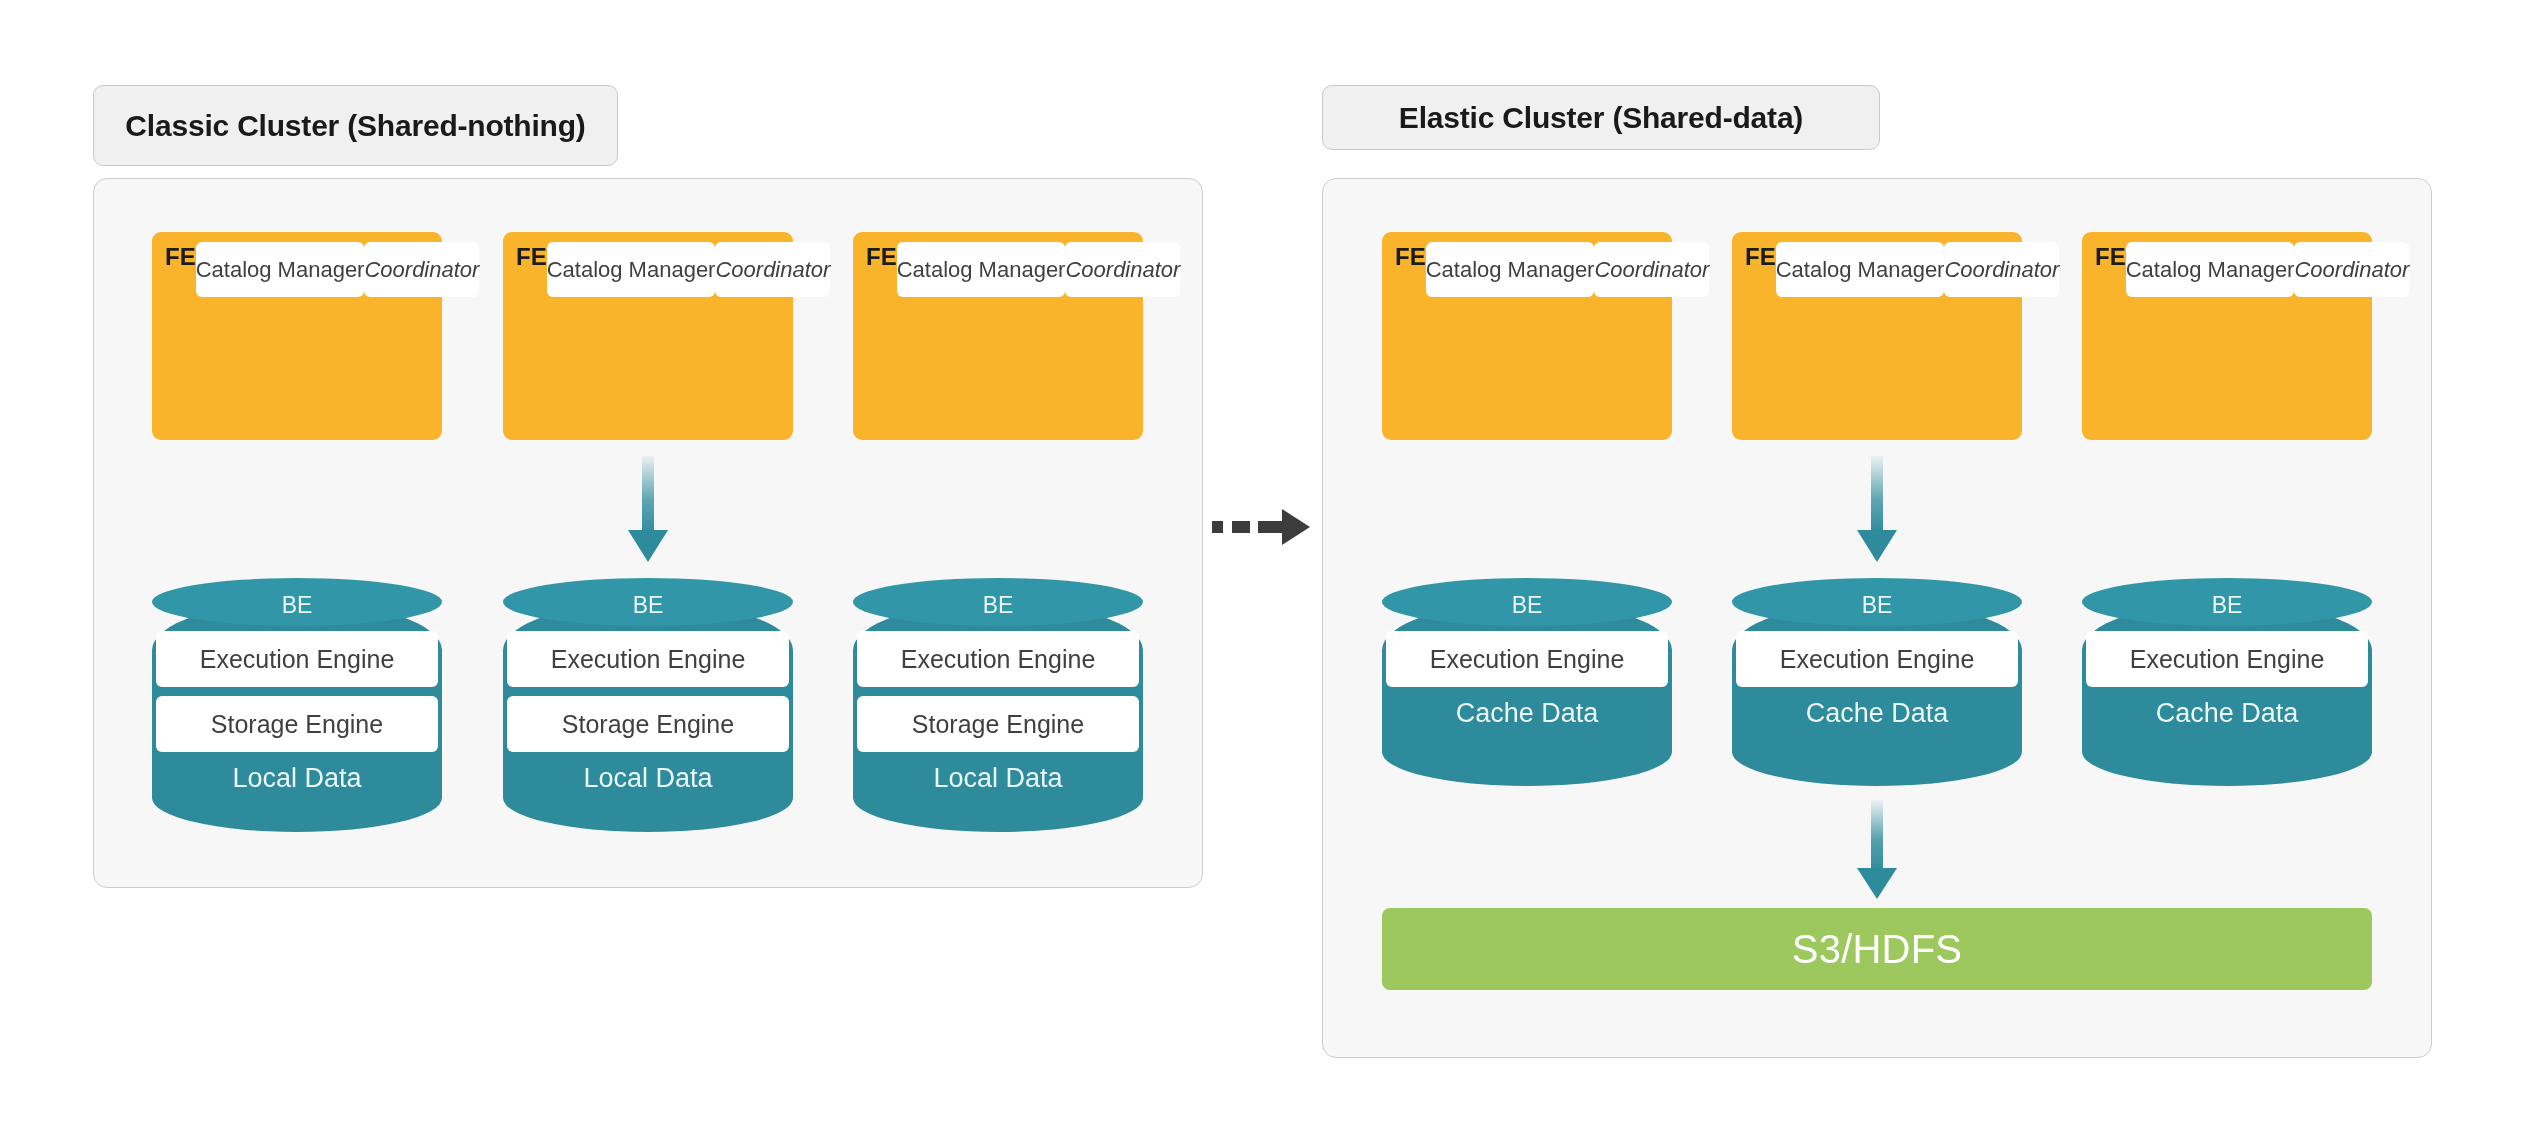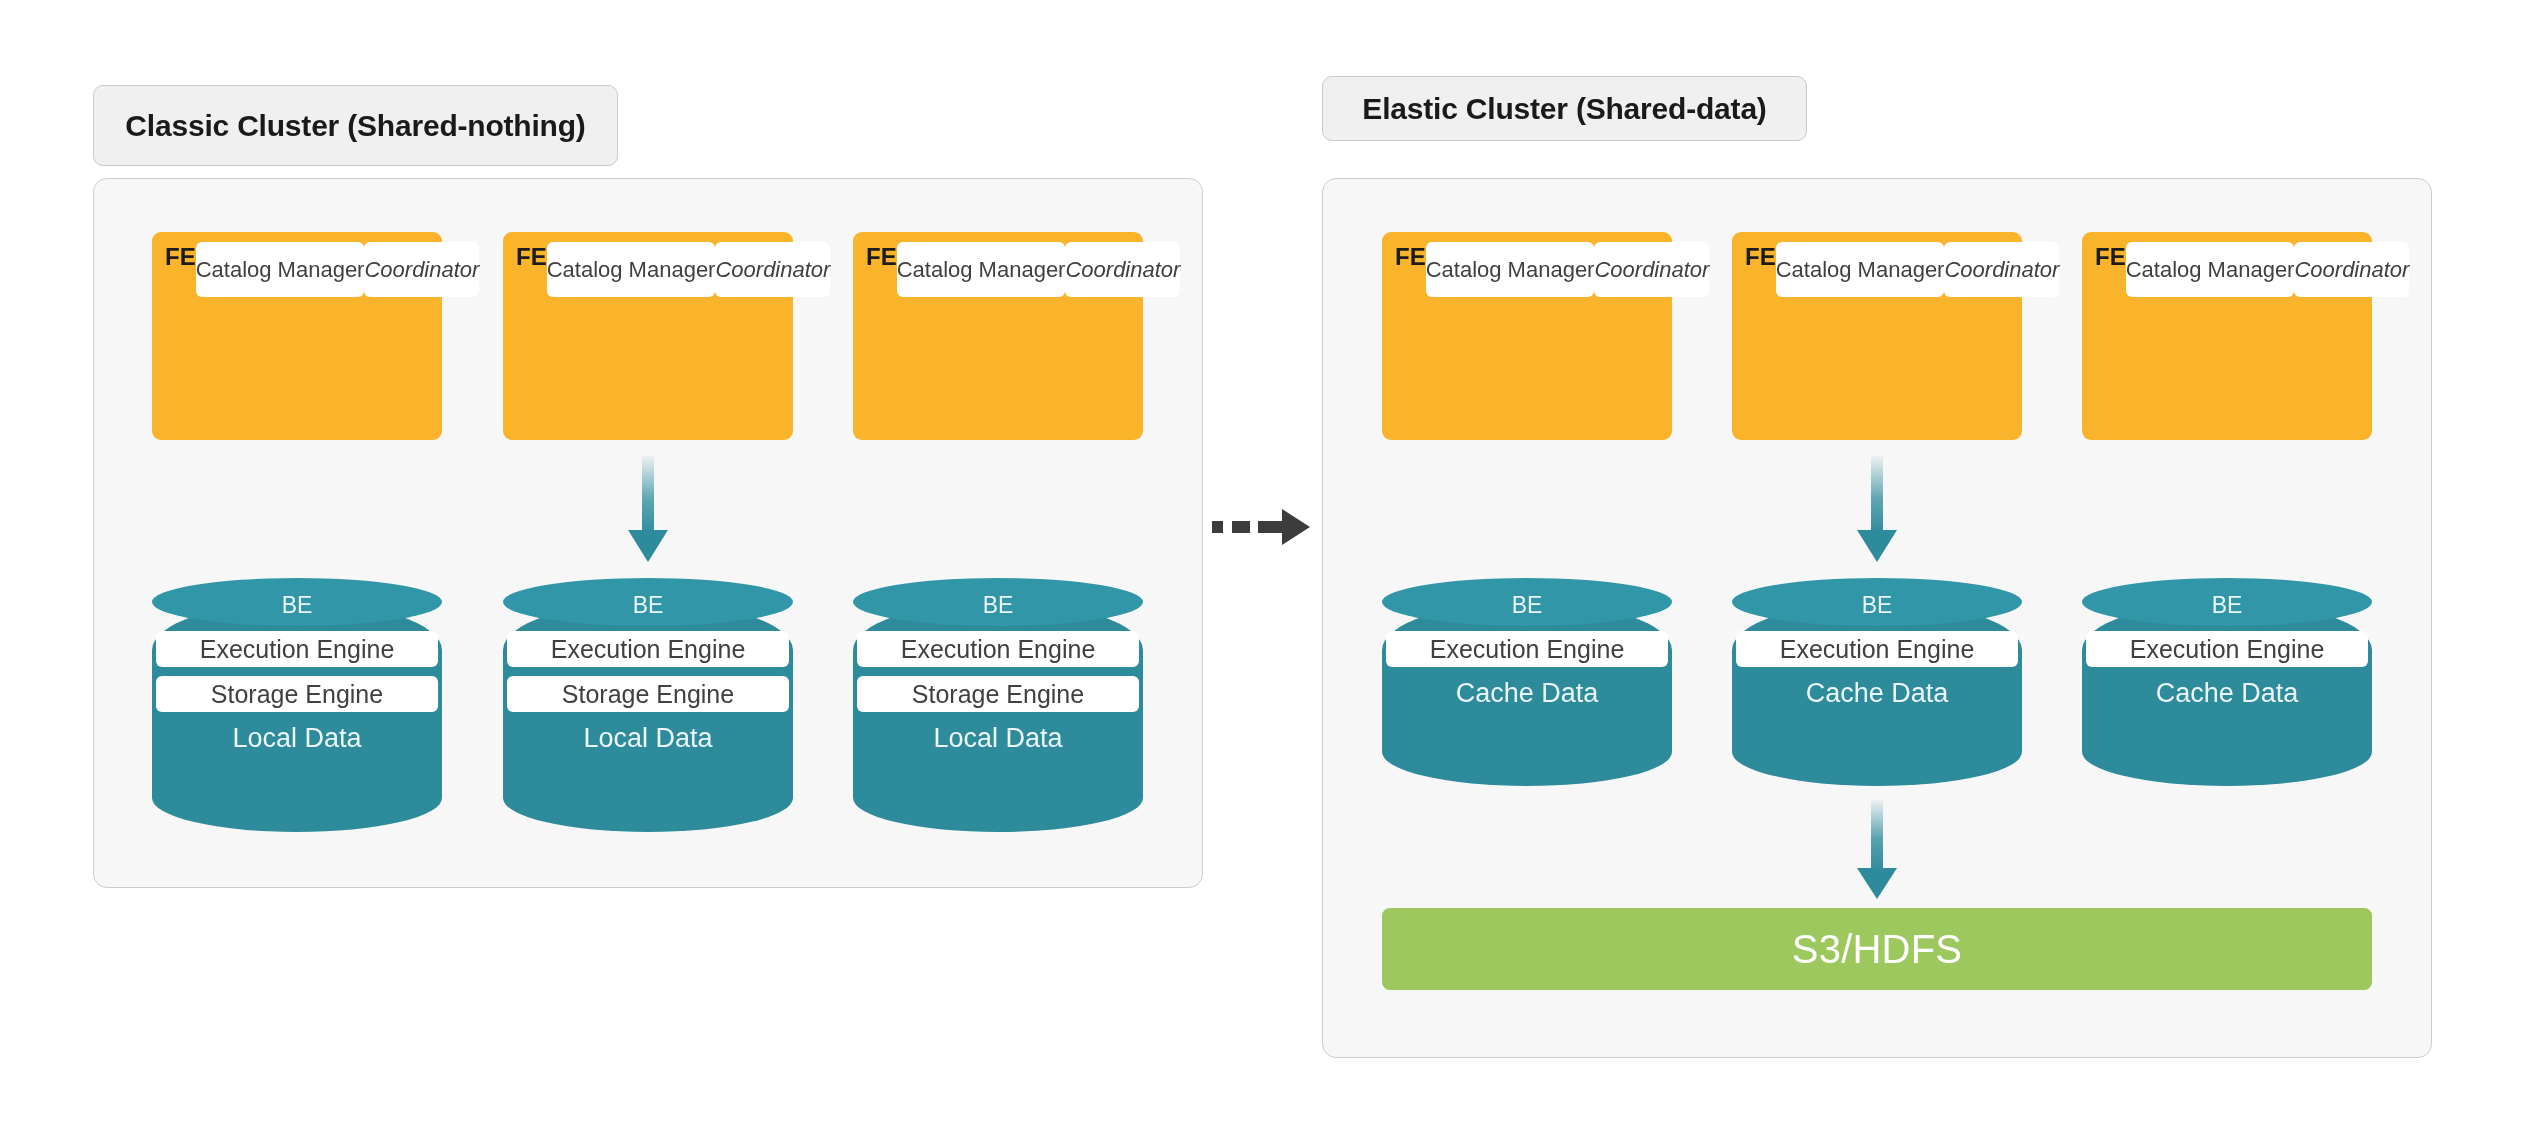--- a/index.html
+++ b/index.html
@@ -119,21 +119,21 @@
   .be-item {
     background: #ffffff;
     border-radius: 6px;
     color: #404040;
     font-size: 25px;
     line-height: 1;
     text-align: center;
     display: flex;
     align-items: center;
     justify-content: center;
-    height: 36px;
+    height: 56px;
     margin-bottom: 9px;
     white-space: nowrap;
   }
   .be-footer {
     text-align: center;
     color: #ecf7f9;
     font-size: 27px;
     line-height: 1;
     margin-top: 4px;
   }
@@ -239,21 +239,21 @@
 
 <div class="transition-arrow" style="left:1212px; top:505px; width:100px; height:44px;">
   <svg width="100" height="44" viewBox="0 0 100 44">
     <rect x="0" y="16" width="11" height="12" fill="#3c3c3c"></rect>
     <rect x="20" y="16" width="18" height="12" fill="#3c3c3c"></rect>
     <rect x="46" y="16" width="30" height="12" fill="#3c3c3c"></rect>
     <polygon points="70,4 98,22 70,40" fill="#3c3c3c"></polygon>
   </svg>
 </div>
 
-<div class="chip" style="left:1322px; top:76px; width:485px; height:65px;">
+<div class="chip" style="left:1322px; top:85px; width:558px; height:65px;">
   <span>Elastic Cluster (Shared-data)</span>
 </div>
 
 <div class="panel" style="left:1322px; top:178px; width:1110px; height:880px;"></div>
 
 <div class="fe" style="left:1382px; top:232px; width:290px; height:208px;">
   <div class="fe-title">FE</div>
   <div class="fe-item">Catalog Manager</div>
   <div class="fe-item">Coordinator</div>
 </div>

